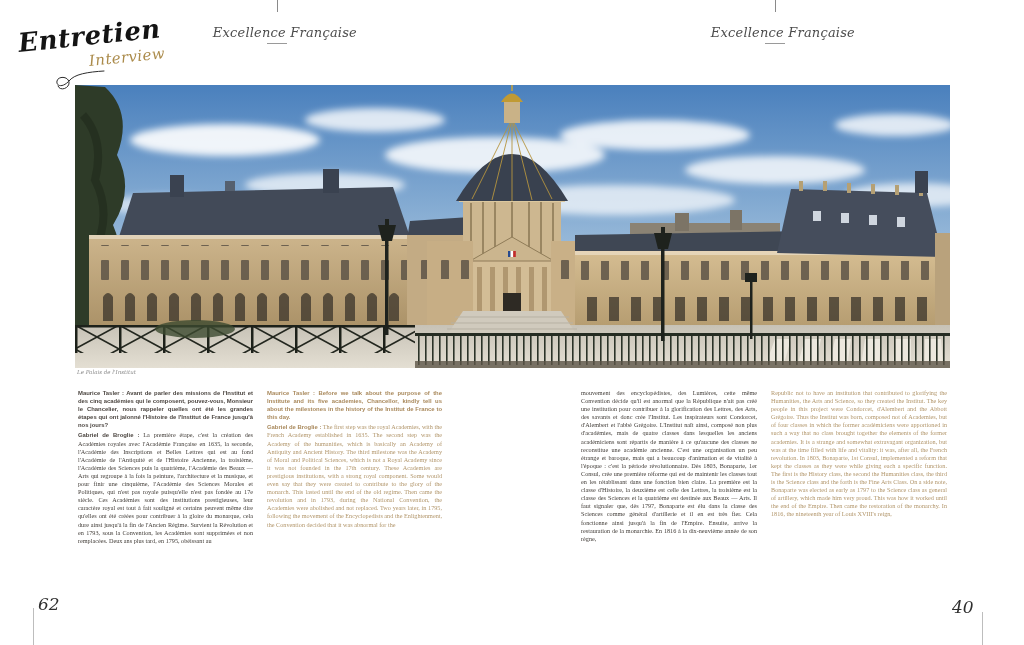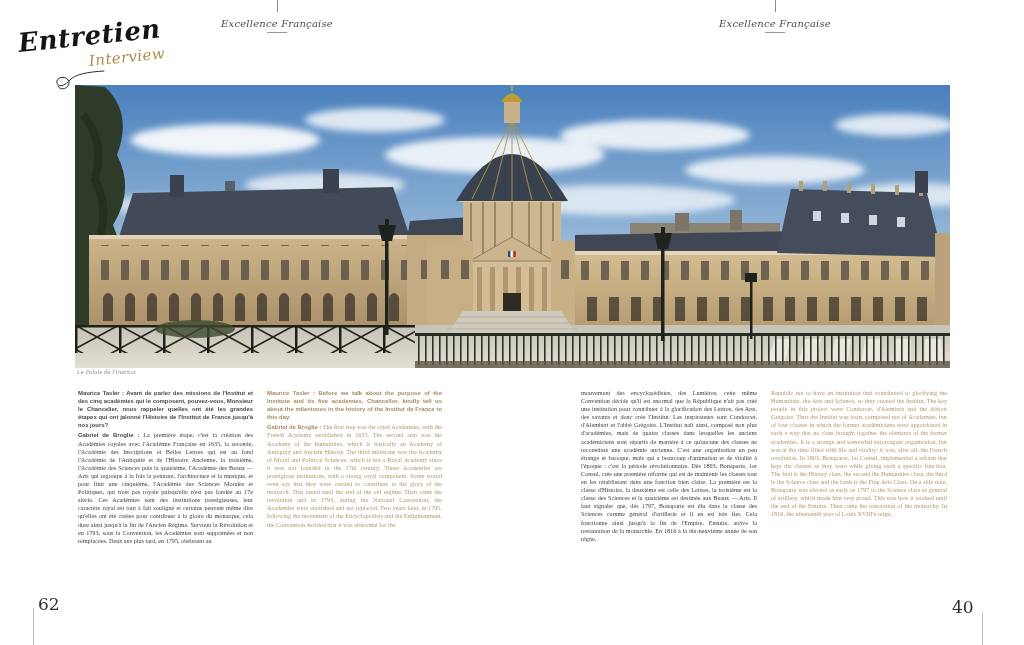--- a/index.html
+++ b/index.html
@@ -5,21 +5,21 @@
   html,body{margin:0;padding:0;}
   body{
     width:1024px;height:645px;position:relative;overflow:hidden;
     background:#ffffff;
     font-family:"Liberation Serif", serif;
   }
 
   
   .running-head{position:absolute;top:0;text-align:center;width:160px;}
   .rh-rule{width:1px;height:12px;background:#8a8a8a;margin:0 auto;}
-  .rh-text{font-family:"DejaVu Serif", serif;font-style:italic;font-size:10px;color:#4c4c4c;margin-top:6px;letter-spacing:.2px;}
+  .rh-text{font-family:"DejaVu Serif", serif;font-style:italic;font-size:13px;color:#4c4c4c;margin-top:13px;letter-spacing:.2px;text-align:right;}
   .rh-dash{width:20px;height:1px;background:#9a9a9a;margin:3px auto 0 auto;}
 
   
   .title-block{position:absolute;left:14px;top:22px;width:190px;height:70px;}
   .title-fr{
     position:absolute;left:6px;top:6px;
     font-family:"DejaVu Serif", serif;font-style:italic;font-weight:bold;
     font-size:26px;color:#141414;transform:rotate(-6deg);transform-origin:left bottom;letter-spacing:.5px;
   }
   .title-en{
@@ -50,21 +50,21 @@
   .q.fr{color:#4c4641;}
   .q.en{color:#a9895c;}
   .a{font-size:6.2px;line-height:8.1px;margin:0;}
   .a.fr{color:#423d38;}
   .a.en{color:#b2966b;}
   .a .speaker{font-family:"Liberation Sans", sans-serif;font-weight:bold;font-size:5.9px;}
   .a.fr .speaker{color:#4c4641;}
   .a.en .speaker{color:#a9895c;}
 
   
-  .folio{font-family:"DejaVu Serif", serif;font-size:17px;color:#2f2f2f;position:absolute;}
+  .folio{font-family:"DejaVu Serif", serif;font-style:italic;font-size:17px;color:#2f2f2f;position:absolute;}
   .folio-rule{position:absolute;width:1px;background:#bdbdbd;}
 </style>
 </head>
 <body>
 
 <div>
 
   <div class="running-head" style="left:197px;">
     <div class="rh-rule"></div>
     <div class="rh-text">Excellence Française</div>

